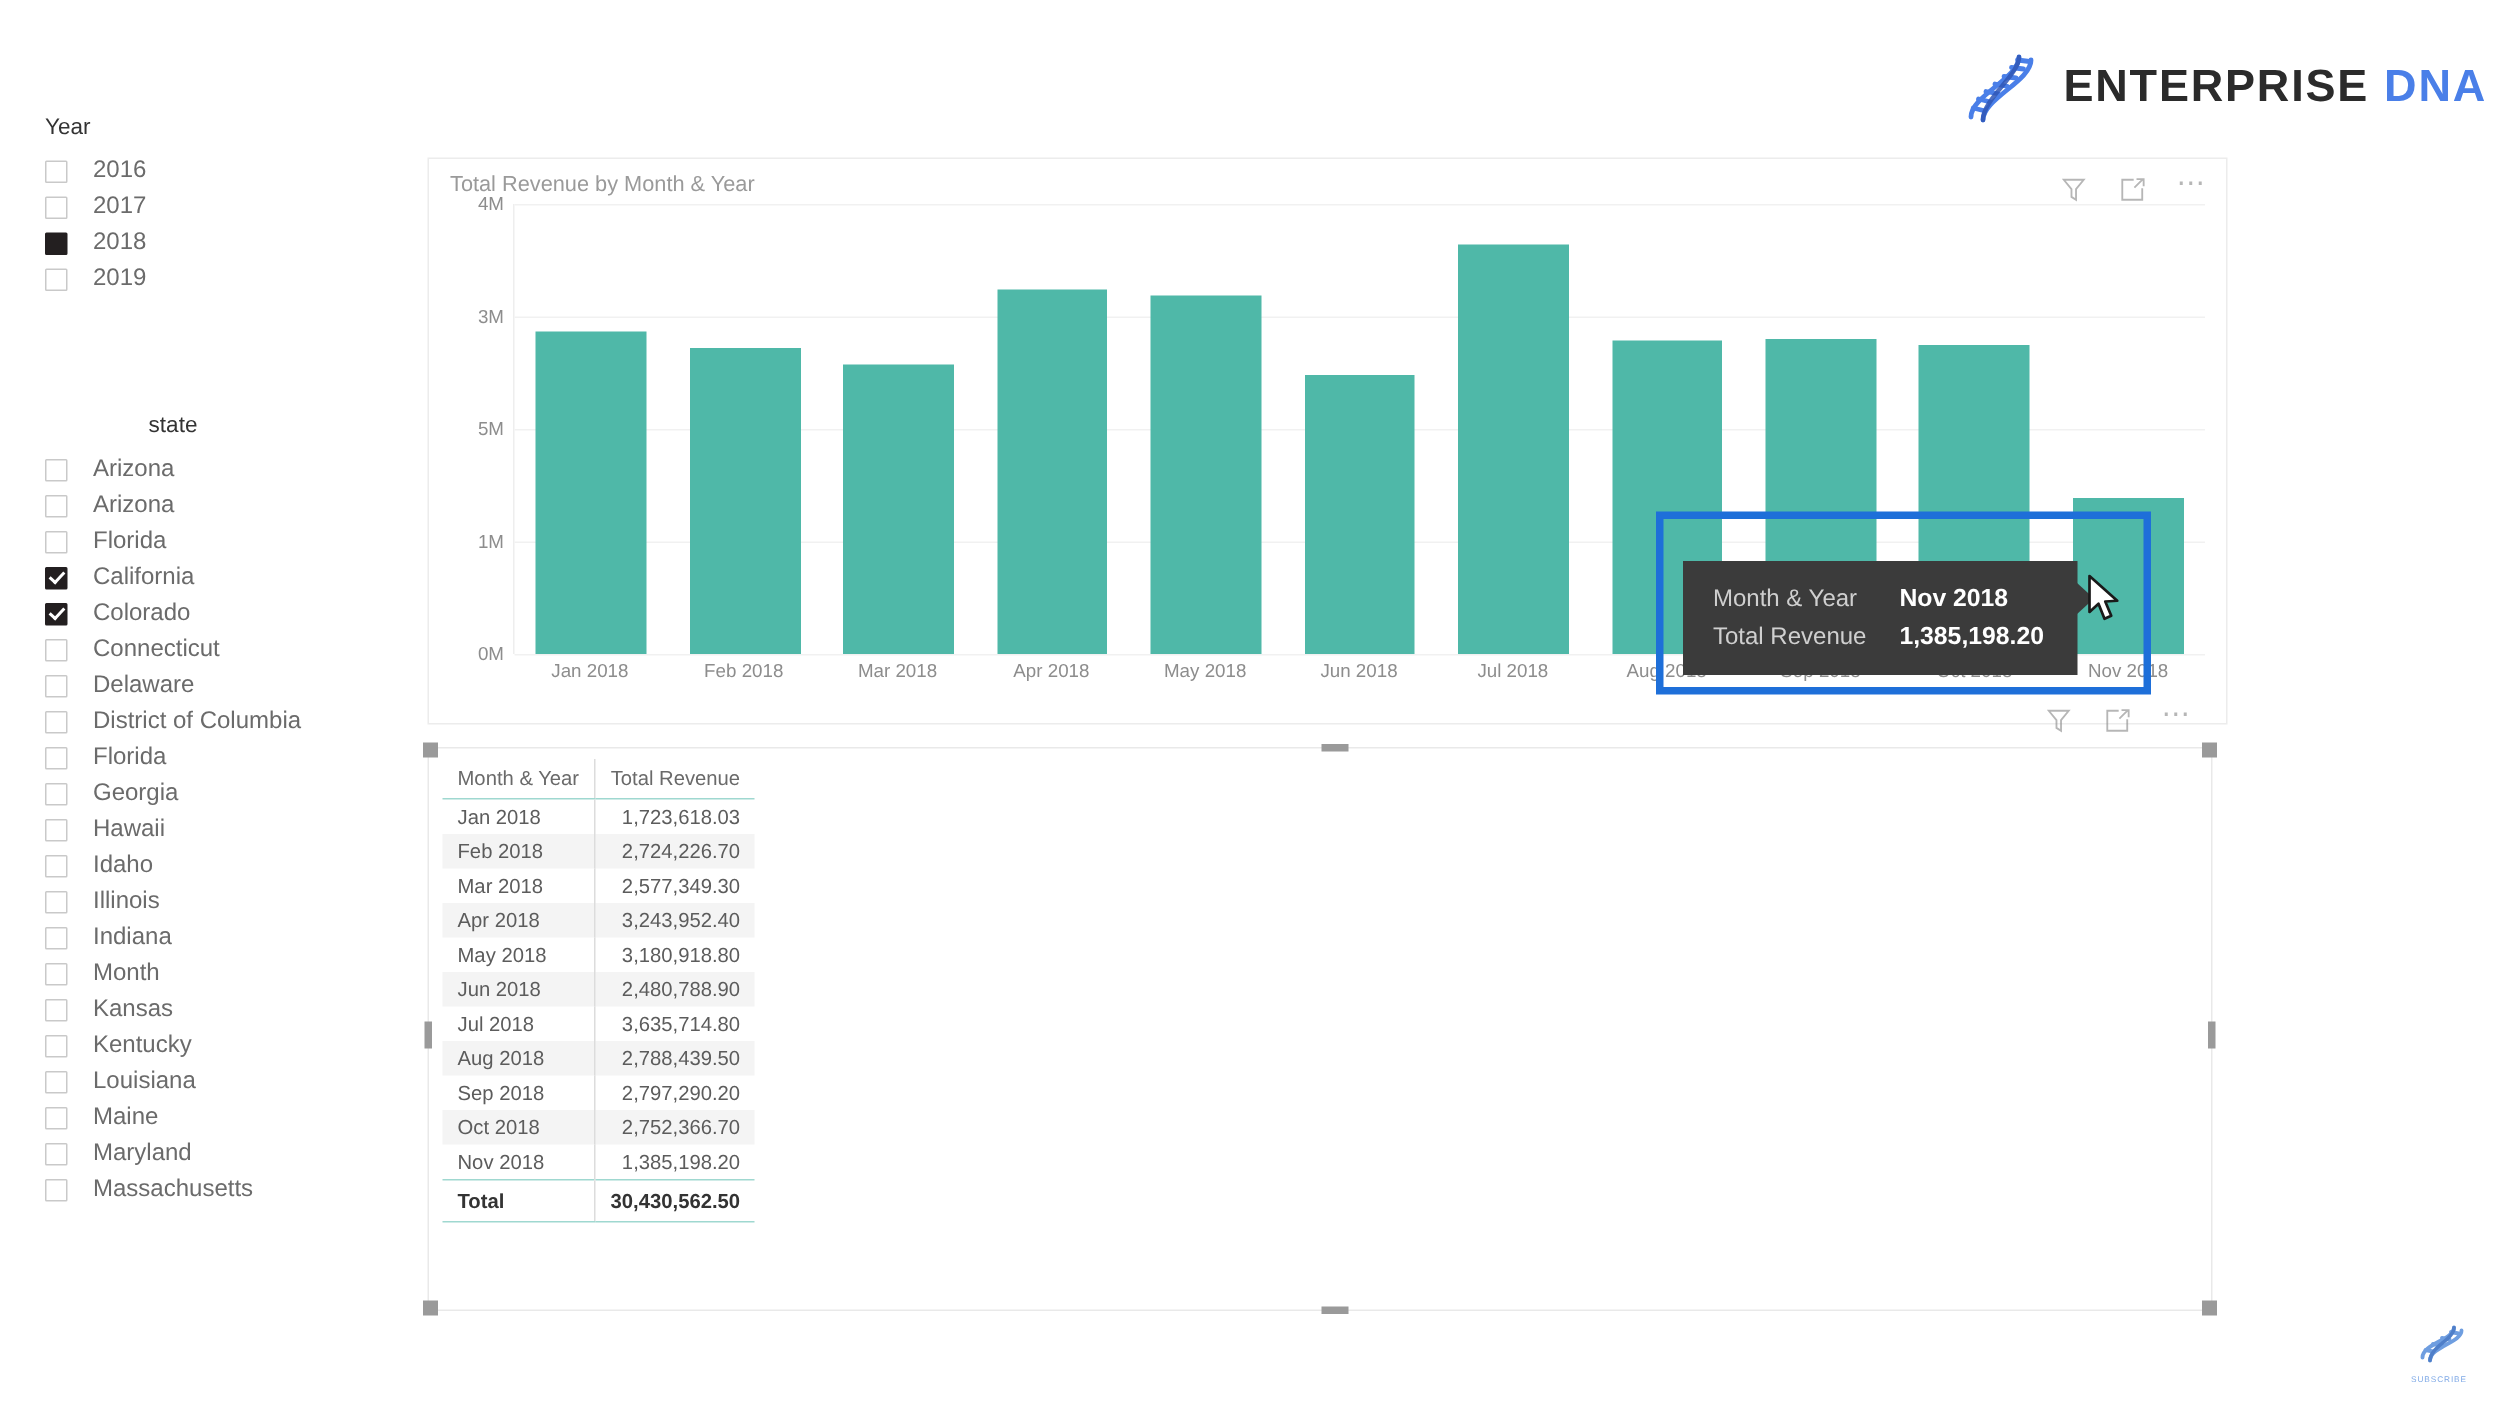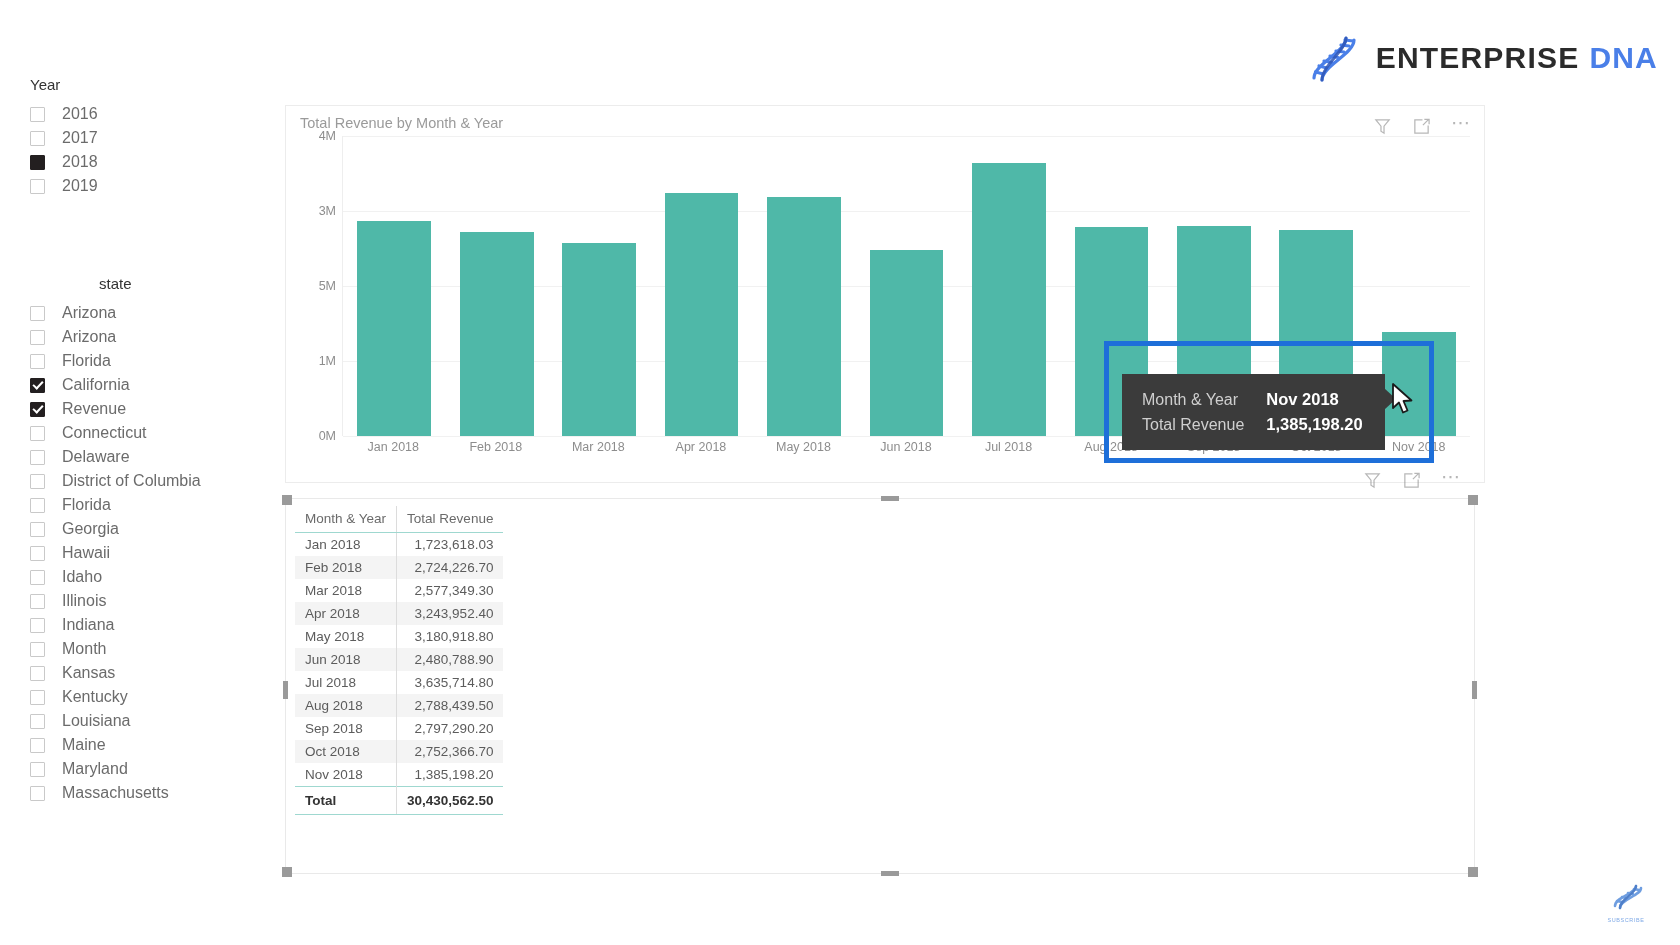--- a/index.html
+++ b/index.html
@@ -219,21 +219,21 @@
         <div class="slicer-item">
           <span class="cb"></span>
           <span class="slicer-label">Florida</span>
         </div>
         <div class="slicer-item">
           <span class="cb checked tick"></span>
           <span class="slicer-label">California</span>
         </div>
         <div class="slicer-item">
           <span class="cb checked tick"></span>
-          <span class="slicer-label">Revenue</span>
+          <span class="slicer-label">Colorado</span>
         </div>
         <div class="slicer-item">
           <span class="cb"></span>
           <span class="slicer-label">Connecticut</span>
         </div>
         <div class="slicer-item">
           <span class="cb"></span>
           <span class="slicer-label">Delaware</span>
         </div>
         <div class="slicer-item">

